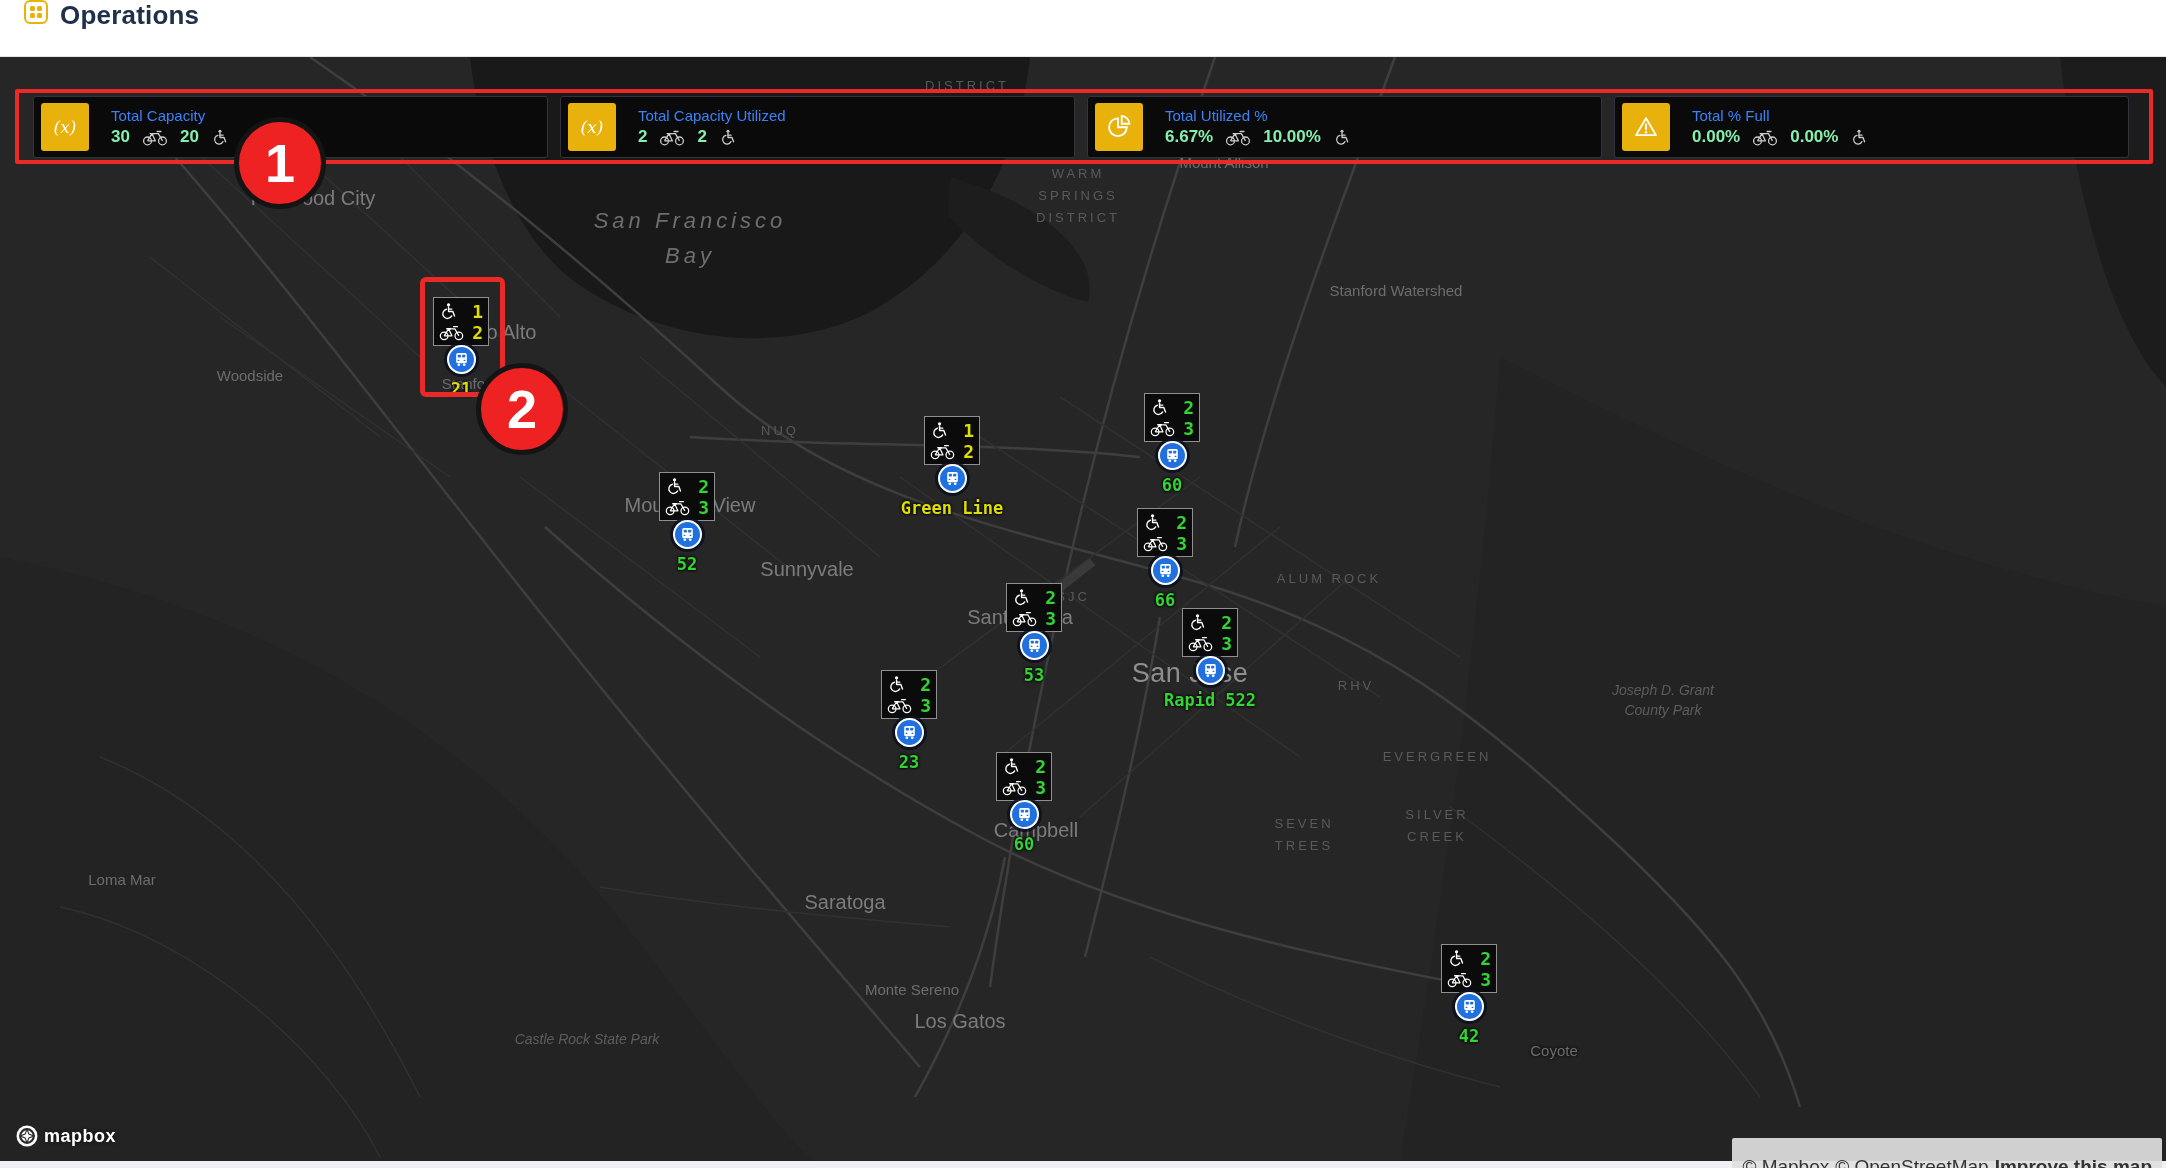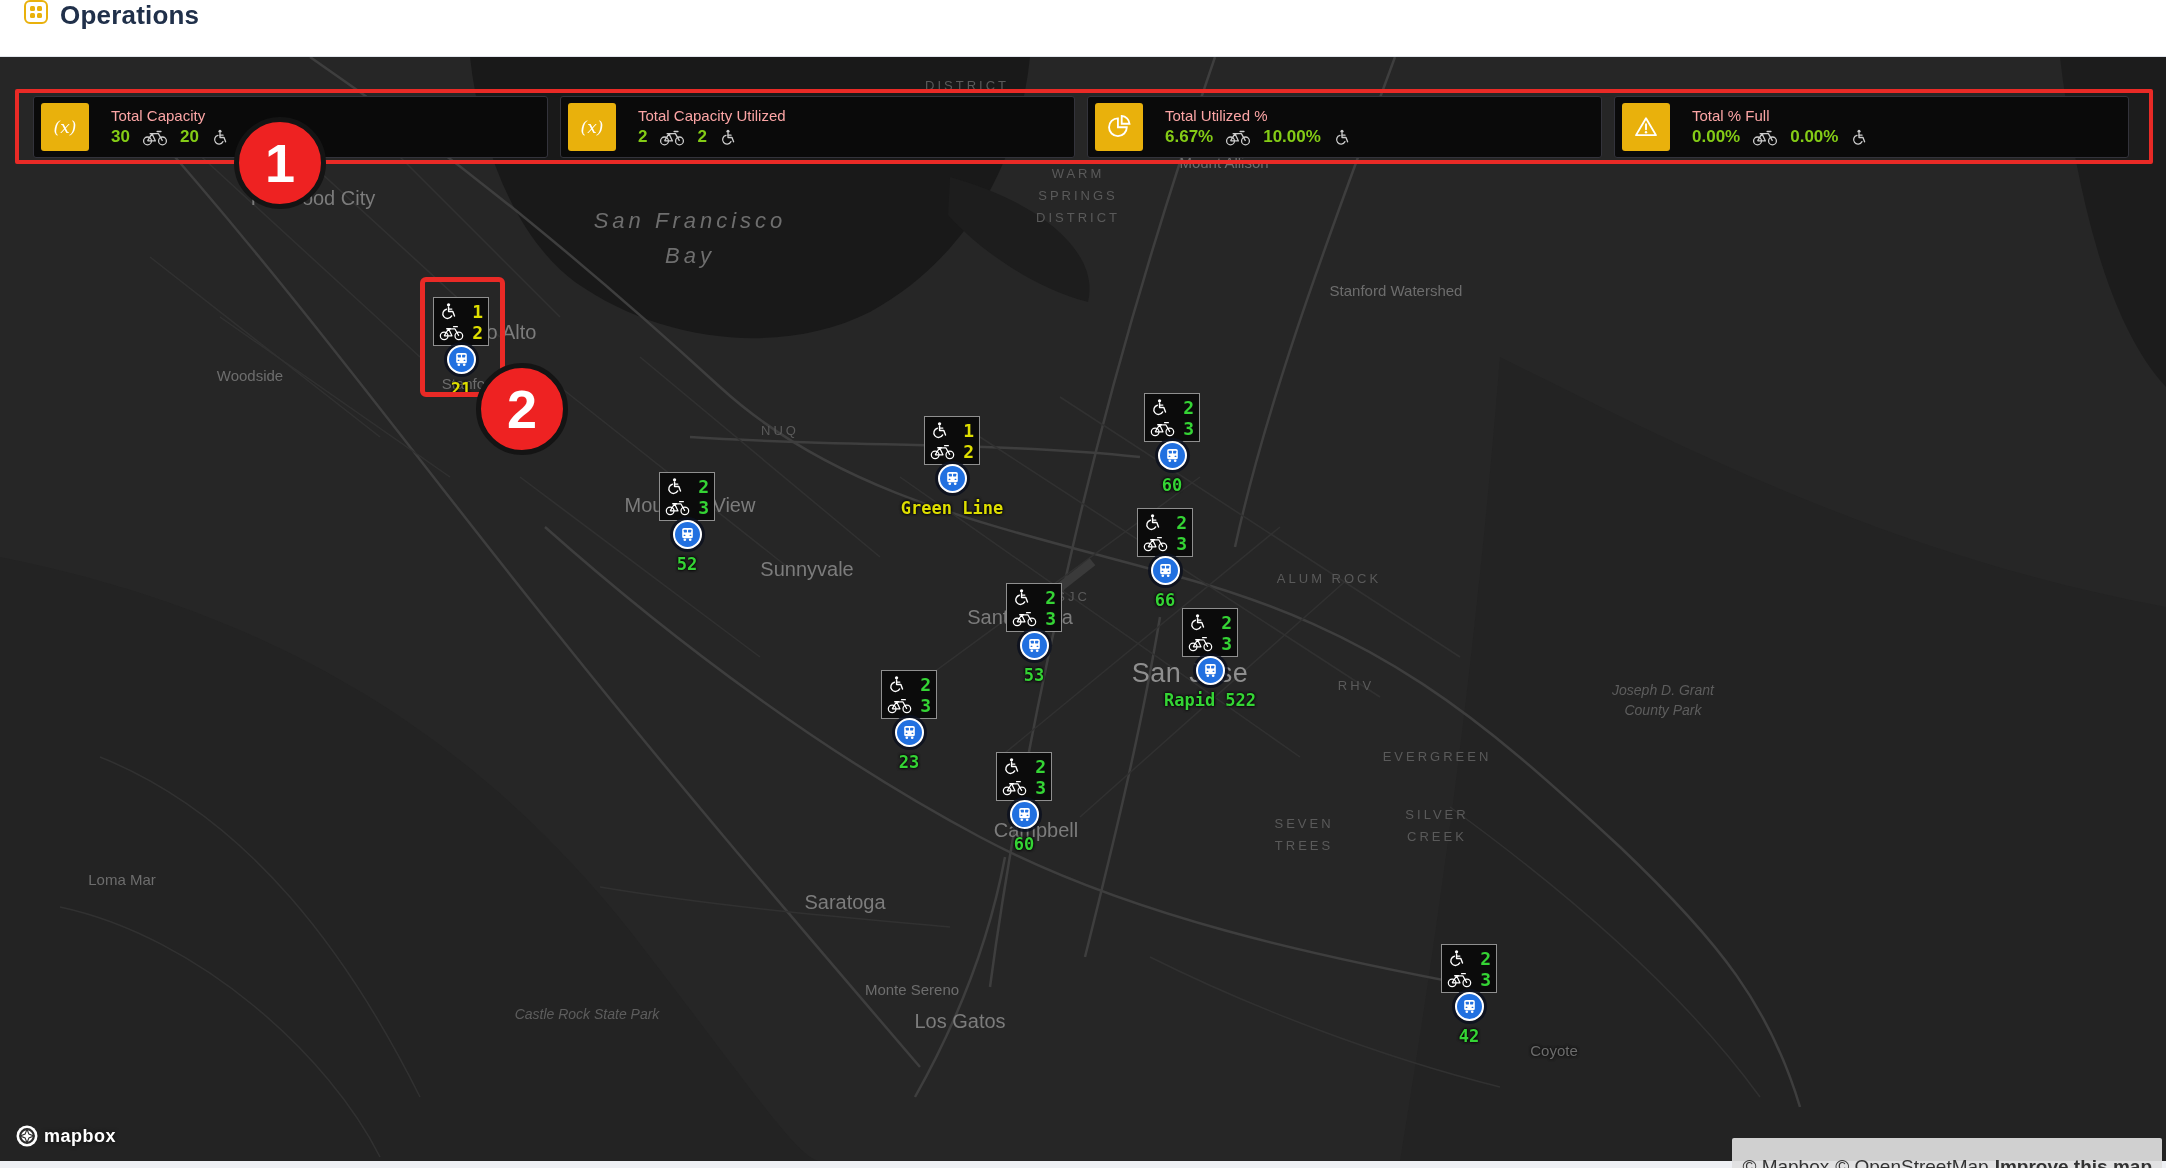--- a/index.html
+++ b/index.html
@@ -45,22 +45,22 @@
            text-shadow:0 0 3px #000, 0 0 3px #000; }
 
   
   .kpi-bar { position:absolute; left:33px; top:96px; width:2096px; height:62px; display:flex; gap:12px; z-index:5; }
   .kpi-card { flex:1 1 0; background:#0a0a0a; border:1px solid #33333b; border-radius:3px;
               display:flex; align-items:center; padding:7px; }
   .kpi-icon { width:48px; height:48px; background:#e9b10c; border-radius:3px; flex:0 0 auto;
               display:flex; align-items:center; justify-content:center; margin-right:22px; }
   .kpi-glyph-formula { color:#fff; font-family:"DejaVu Serif", serif; font-style:italic; font-size:17px; }
   .kpi-text { display:flex; flex-direction:column; gap:3px; }
-  .kpi-title { font-size:15px; color:#fca5a5; }
-  .kpi-values { display:flex; align-items:center; gap:12px; font-size:17px; font-weight:bold; color:#84cc16; }
+  .kpi-title { font-size:15px; color:#3b82f6; }
+  .kpi-values { display:flex; align-items:center; gap:12px; font-size:17px; font-weight:bold; color:#86efac; }
   .kpi-values svg { opacity:.92; }
 
   
   .ann-rect1 { position:absolute; left:15px; top:89px; width:2138px; height:75px;
                border:4px solid #e92a26; border-radius:2px; z-index:6; pointer-events:none; }
   .ann-rect2 { position:absolute; left:420px; top:277px; width:85px; height:120px;
                border:5px solid #e92a26; border-radius:6px; z-index:6; pointer-events:none; }
   .ann-badge { position:absolute; width:92px; height:92px; border-radius:50%; background:#ee2222;
                border:5px solid #141414; color:#fff; font-size:54px; font-weight:bold;
                display:flex; align-items:center; justify-content:center; z-index:7; pointer-events:none; }
@@ -164,21 +164,21 @@
 County Park</div>
       <div class="lbl district" style="left: 1437px; top: 757px;">EVERGREEN</div>
       <div class="lbl district" style="left: 1304px; top: 835px;">SEVEN
 TREES</div>
       <div class="lbl district" style="left: 1437px; top: 826px;">SILVER
 CREEK</div>
       <div class="lbl city" style="left: 1036px; top: 830px;">Campbell</div>
       <div class="lbl city" style="left: 845px; top: 902px;">Saratoga</div>
       <div class="lbl town" style="left: 912px; top: 990px;">Monte Sereno</div>
       <div class="lbl city" style="left: 960px; top: 1021px;">Los Gatos</div>
-      <div class="lbl park" style="left: 587px; top: 1015px;">Castle Rock State Park</div>
+      <div class="lbl park" style="left: 587px; top: 1040px;">Castle Rock State Park</div>
       <div class="lbl town" style="left: 122px; top: 880px;">Loma Mar</div>
       <div class="lbl town halo" style="left: 1554px; top: 1051px;">Coyote</div>
     </div>
 
   <div>
       <div class="marker hl-yellow" style="left: 433px; top: 297px;">
     <div class="marker-box">
       <div class="marker-row">
         <svg width="17" height="19" viewBox="0 0 24 26">
           <circle cx="13.5" cy="3.6" r="2.3" fill="#fff"></circle>

